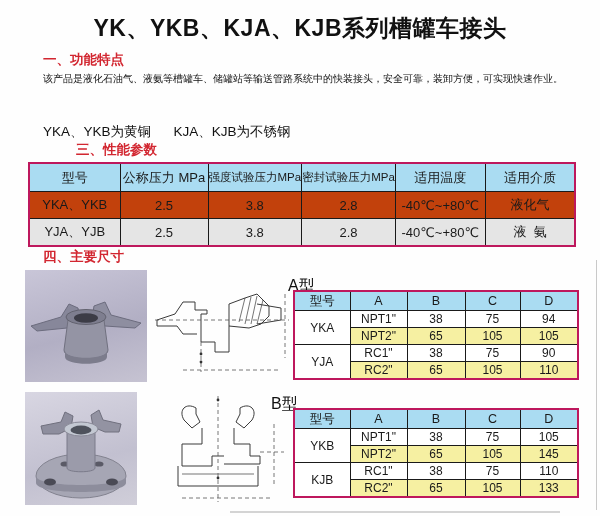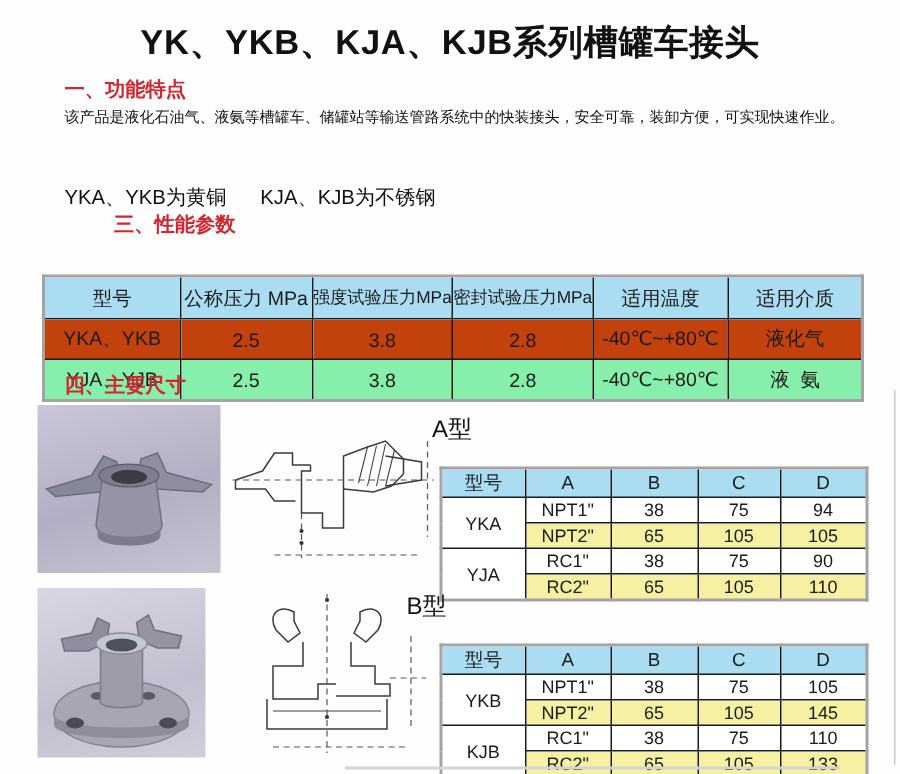--- a/index.html
+++ b/index.html
@@ -17,29 +17,29 @@
   .para {
     position:absolute; left:7px; top:69px; width:589px;
     font-size:10px; line-height:19.5px; text-indent:36px; color:#111;
   }
   #s2h { left:43px; top:106px; }
   .materials { position:absolute; left:43px; top:123px; font-size:13.5px; white-space:pre; color:#111; }
   #s3h { left:43px; top:141px;margin-left:33px; }
   #s4h { left:43px; top:248px; }
 
   .perf-wrap { position:absolute; left:28px; top:162px; }
-  table.tbl { border-collapse:collapse; table-layout:fixed; border:2px solid #a3a3a3;margin-top:21px; }
+  table.tbl { border-collapse:collapse; table-layout:fixed; border:2px solid #be185d; }
   table.tbl th, table.tbl td {
     border:1px solid #1a1a1a; text-align:center; vertical-align:middle;
     font-weight:normal; padding:0; overflow:hidden; white-space:pre;
   }
   table.perf th { background:#aadcf2; font-size:13px; height:27px; }
   table.perf td { font-size:13px; height:26px; background:#c2410c; }
   table.perf .sm { font-size:11.5px;text-align:right; }
-  table.perf tr.row-y td { background:#86efac; }
+  table.perf tr.row-y td { background:#e5e5e5; }
 
   .dim-label { position:absolute; font-size:16px; color:#111; }
   #lblA { left:288px; top:276px; }
   #lblB { left:271px; top:394px; }
   .dimA-wrap { position:absolute; left:293px; top:290px; }
   .dimB-wrap { position:absolute; left:293px; top:408px; }
   table.dim th { background:#aadcf2; font-size:12.5px; height:18px; }
   table.dim td { font-size:12px; height:16px; background:#fff; }
   table.dim td.y { background:#f6f0a2; }
 

